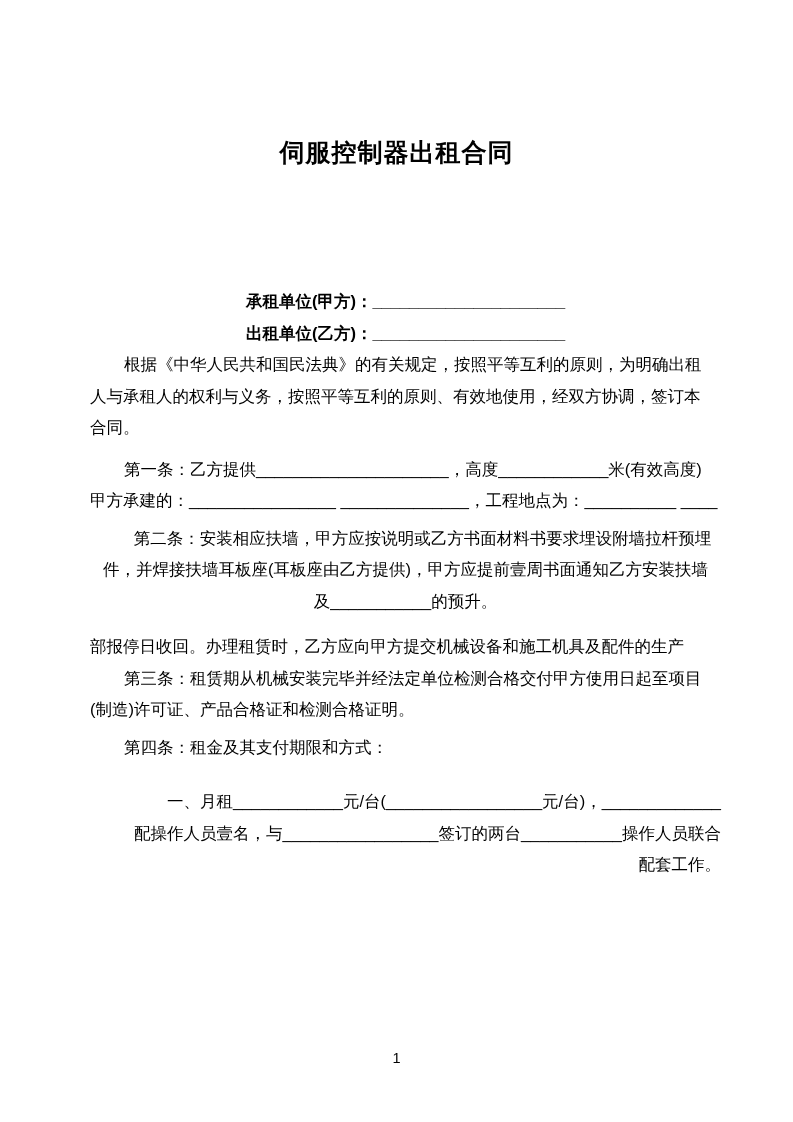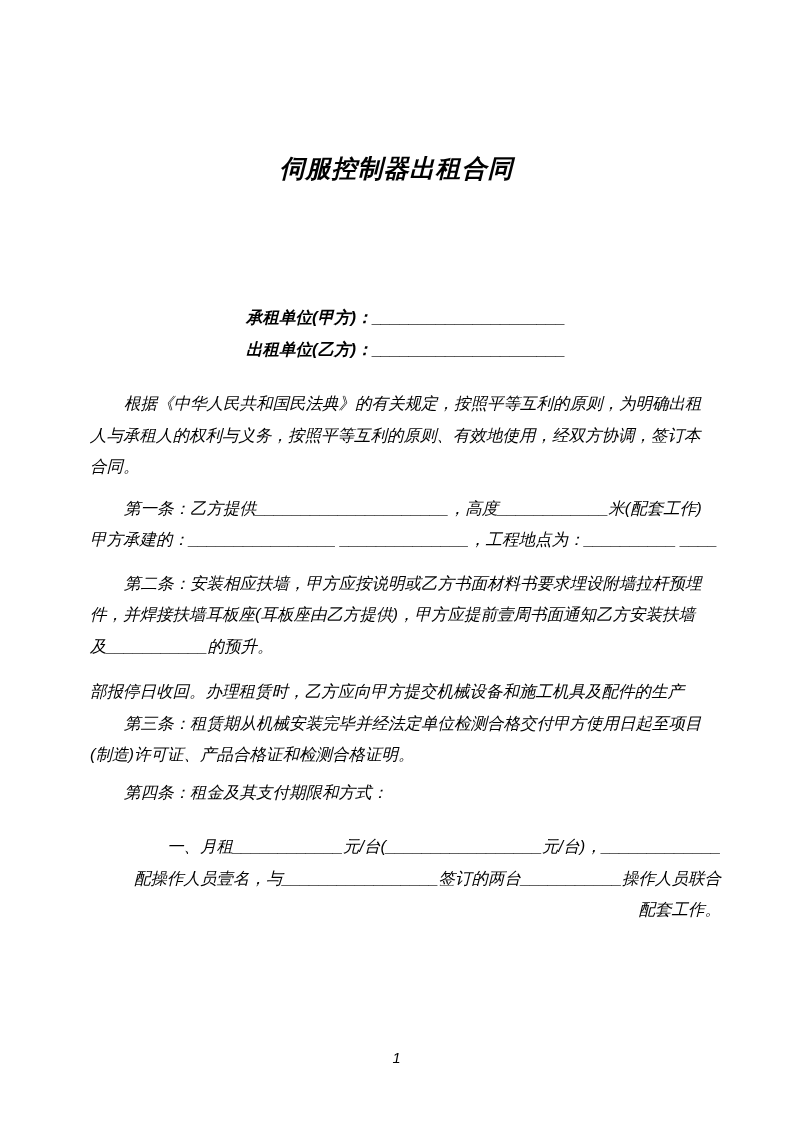--- a/index.html
+++ b/index.html
@@ -11,46 +11,45 @@
     width: 793px;
     height: 1122px;
     position: relative;
     overflow: hidden;
     color: #000000;
     font-family: "Liberation Sans", sans-serif;
   }
   .page {
     position: absolute;
     inset: 0;
-    padding: 16px 72px 0 90px;
+    padding: 0 72px 0 90px;
     box-sizing: border-box;
-    font-style: italic;
   }
   .doc-title {
     margin: 135px 0 0 0;
     padding-right: 18px;
     font-size: 25px;
     font-weight: bold;
     line-height: 34px;
     text-align: center;
     letter-spacing: 1px;
   }
   .line {
     margin: 0;
     font-size: 16.5px;
     line-height: 31.5px;
     white-space: nowrap;
   }
   .indent { text-indent: 34px; }
   .bold { font-weight: bold; text-align: center; }
   .party-a { margin-top: 117px; }
   .party-b { }
-  .clause-preamble { margin-top: 23px; }
+  .clause-preamble { }
   .clause-1 { margin-top: 10px; }
-  .clause-2 { margin-top: 12px; }
+  .clause-2 { margin-top: 6px; text-align: center; }
   .clause-3 { margin-top: 14px; }
   .clause-4 { margin-top: 6px; }
   .clause-5 { margin-top: 23px; text-align: right; }
   .page-number {
     position: absolute;
     left: 0;
     right: 0;
     top: 1048px;
     text-align: center;
     font-size: 14.5px;
@@ -68,21 +67,21 @@
 
   <p class="line bold party-b"><span>出租单位(乙方)：</span><span>_____________________</span></p>
 
   <div class="clause-preamble">
     <p class="line indent">根据《中华人民共和国民法典》的有关规定，按照平等互利的原则，为明确出租</p>
     <p class="line">人与承租人的权利与义务，按照平等互利的原则、有效地使用，经双方协调，签订本</p>
     <p class="line">合同。</p>
   </div>
 
   <div class="clause-1">
-    <p class="line indent">第一条：乙方提供_____________________，高度____________米(配套工作)</p>
+    <p class="line indent">第一条：乙方提供_____________________，高度____________米(有效高度)</p>
     <p class="line">甲方承建的：________________ ______________，工程地点为：__________ ____</p>
   </div>
 
   <div class="clause-2">
     <p class="line indent">第二条：安装相应扶墙，甲方应按说明或乙方书面材料书要求埋设附墙拉杆预埋</p>
     <p class="line">件，并焊接扶墙耳板座(耳板座由乙方提供)，甲方应提前壹周书面通知乙方安装扶墙</p>
     <p class="line">及___________的预升。</p>
   </div>
 
   <div class="clause-3">

